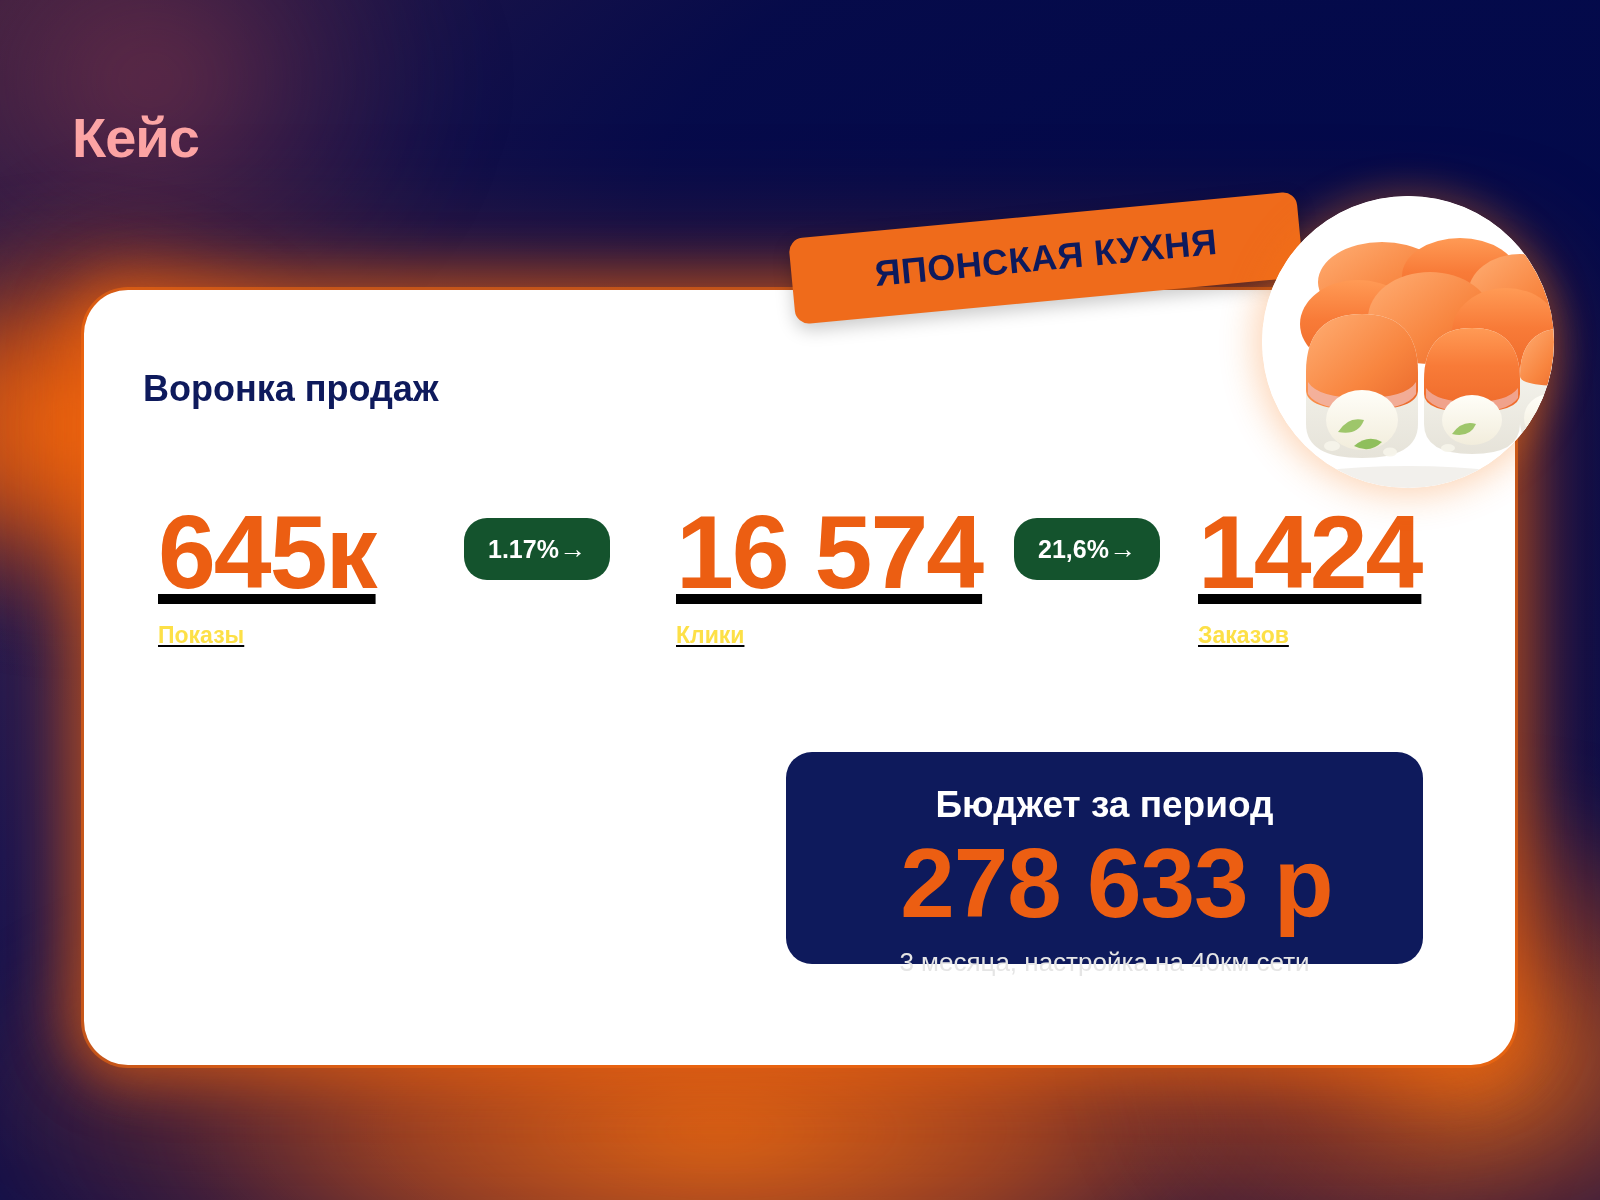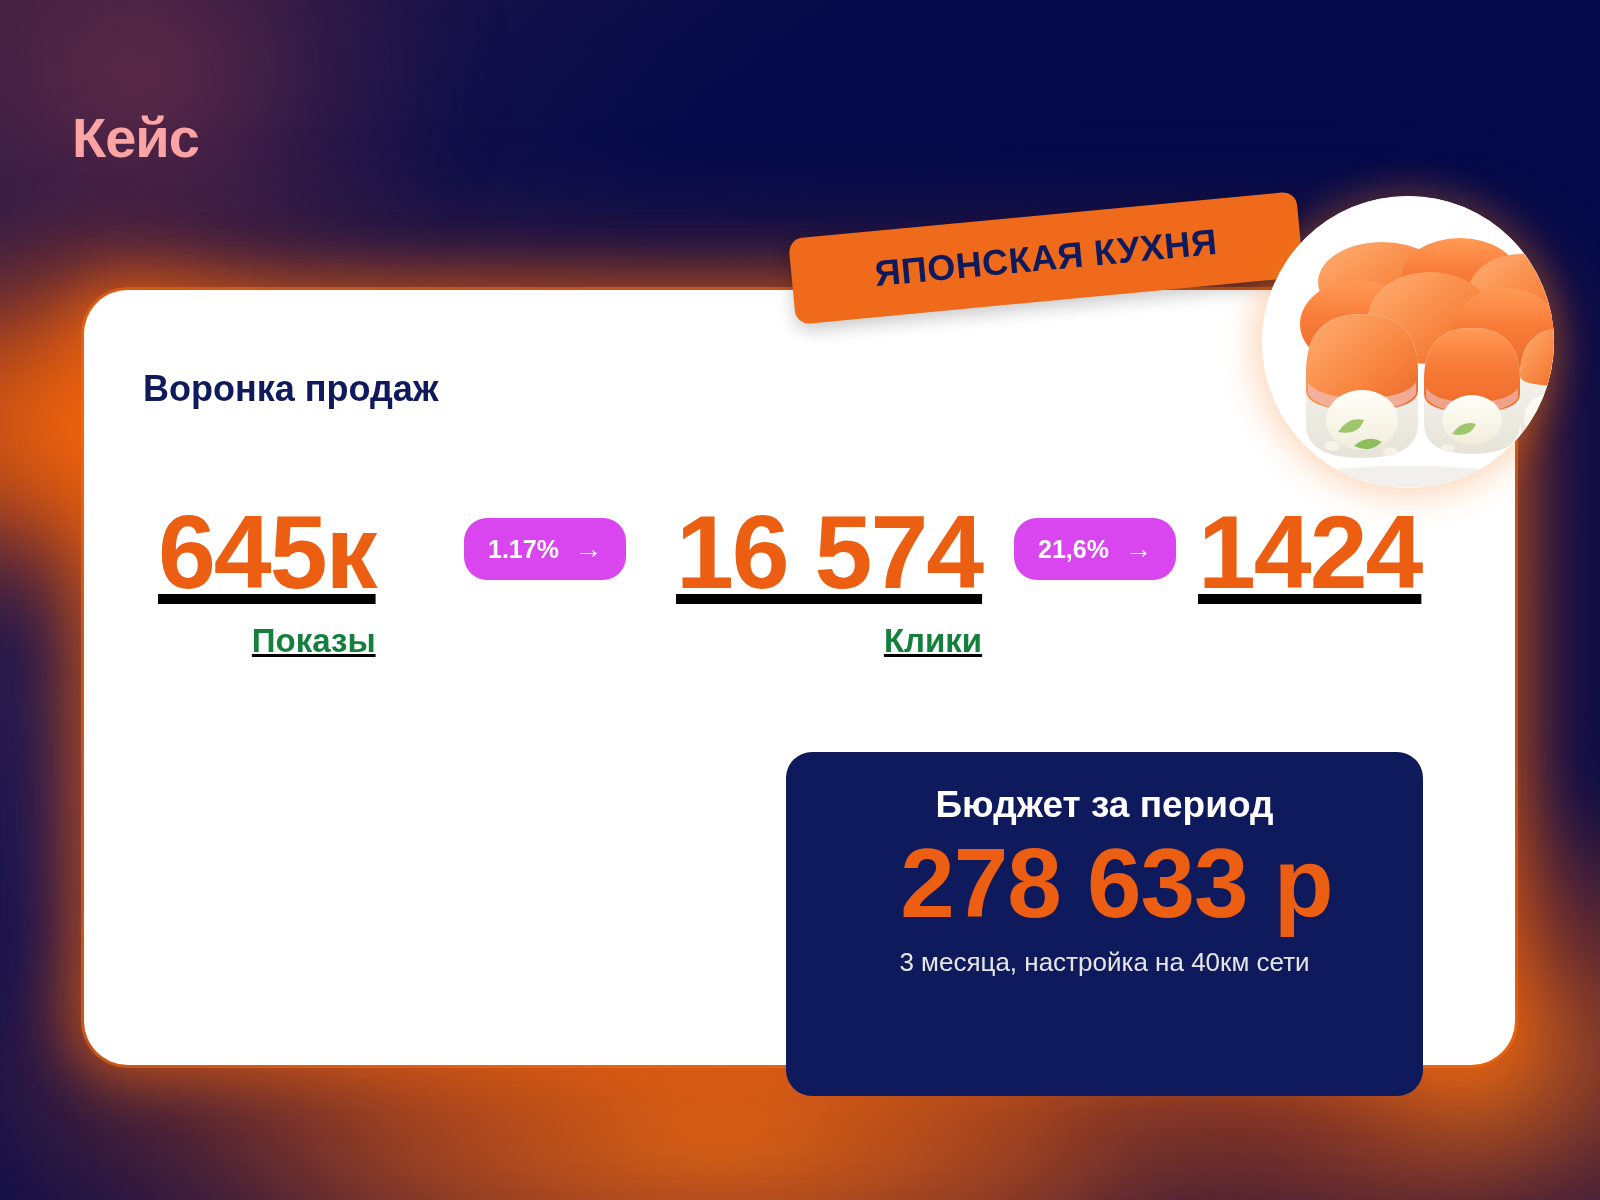--- a/index.html
+++ b/index.html
@@ -183,40 +183,38 @@
   .metric-value {
     font-size: 104px;
     font-weight: 700;
     color: #ec5e12;
     line-height: 1;
     letter-spacing: -2px;
     white-space: nowrap;
   }
   .metric-label {
     margin-top: 18px;
-    font-size: 33px;
-    font-weight: 700;
-    color: #15803d;
-    white-space: nowrap;
-    text-align: right;
+    font-size: 23px;
+    font-weight: 700;
+    color: #fde047;
+    white-space: nowrap;
   }
 
   .m-impressions { left: 158px; top: 500px; }
   .m-clicks      { left: 653px; top: 500px; margin-left: 23px; }
   .m-orders      { left: 1198px; top: 500px; }
 
   .badge {
     position: absolute;
     height: 62px;
     padding: 0 24px;
-    background: #d946ef;
+    background: #14532d;
     border-radius: 23px;
     display: flex;
     align-items: center;
-    gap: 16px;
     z-index: 5;
   }
   .badge-text {
     font-size: 25px;
     font-weight: 700;
     color: #ffffff;
     white-space: nowrap;
   }
   .badge-arrow {
     font-size: 27px;
@@ -231,21 +229,21 @@
   .m-cost { left: 140px; top: 800px; }
   .m-cost .metric-value { font-size: 110px; }
   .m-cost .metric-label { margin-top: 16px; }
 
   
   .budget {
     position: absolute;
     left: 786px;
     top: 752px;
     width: 637px;
-    height: 344px;
+    height: 212px;
     background: #0e1a5c;
     border-radius: 26px;
     z-index: 4;
     display: flex;
     flex-direction: column;
     align-items: center;
     padding-top: 34px;
   }
   .budget-title {
     font-size: 37px;
@@ -375,20 +373,21 @@
     <div class="metric-label">Клики</div>
   </div>
 
   <div class="badge b-cr">
     <span class="badge-text">21,6%</span>
     <span class="badge-arrow">→</span>
   </div>
 
   <div class="metric m-orders">
     <div class="metric-value">1424</div>
+    <div class="metric-label">Заказов</div>
   </div>
 
 
   <div class="budget">
     <div class="budget-title">Бюджет за период</div>
     <div class="budget-amount">278 633 р</div>
     <div class="budget-note">3 месяца, настройка на 40км сети</div>
   </div>
 
 </div>

